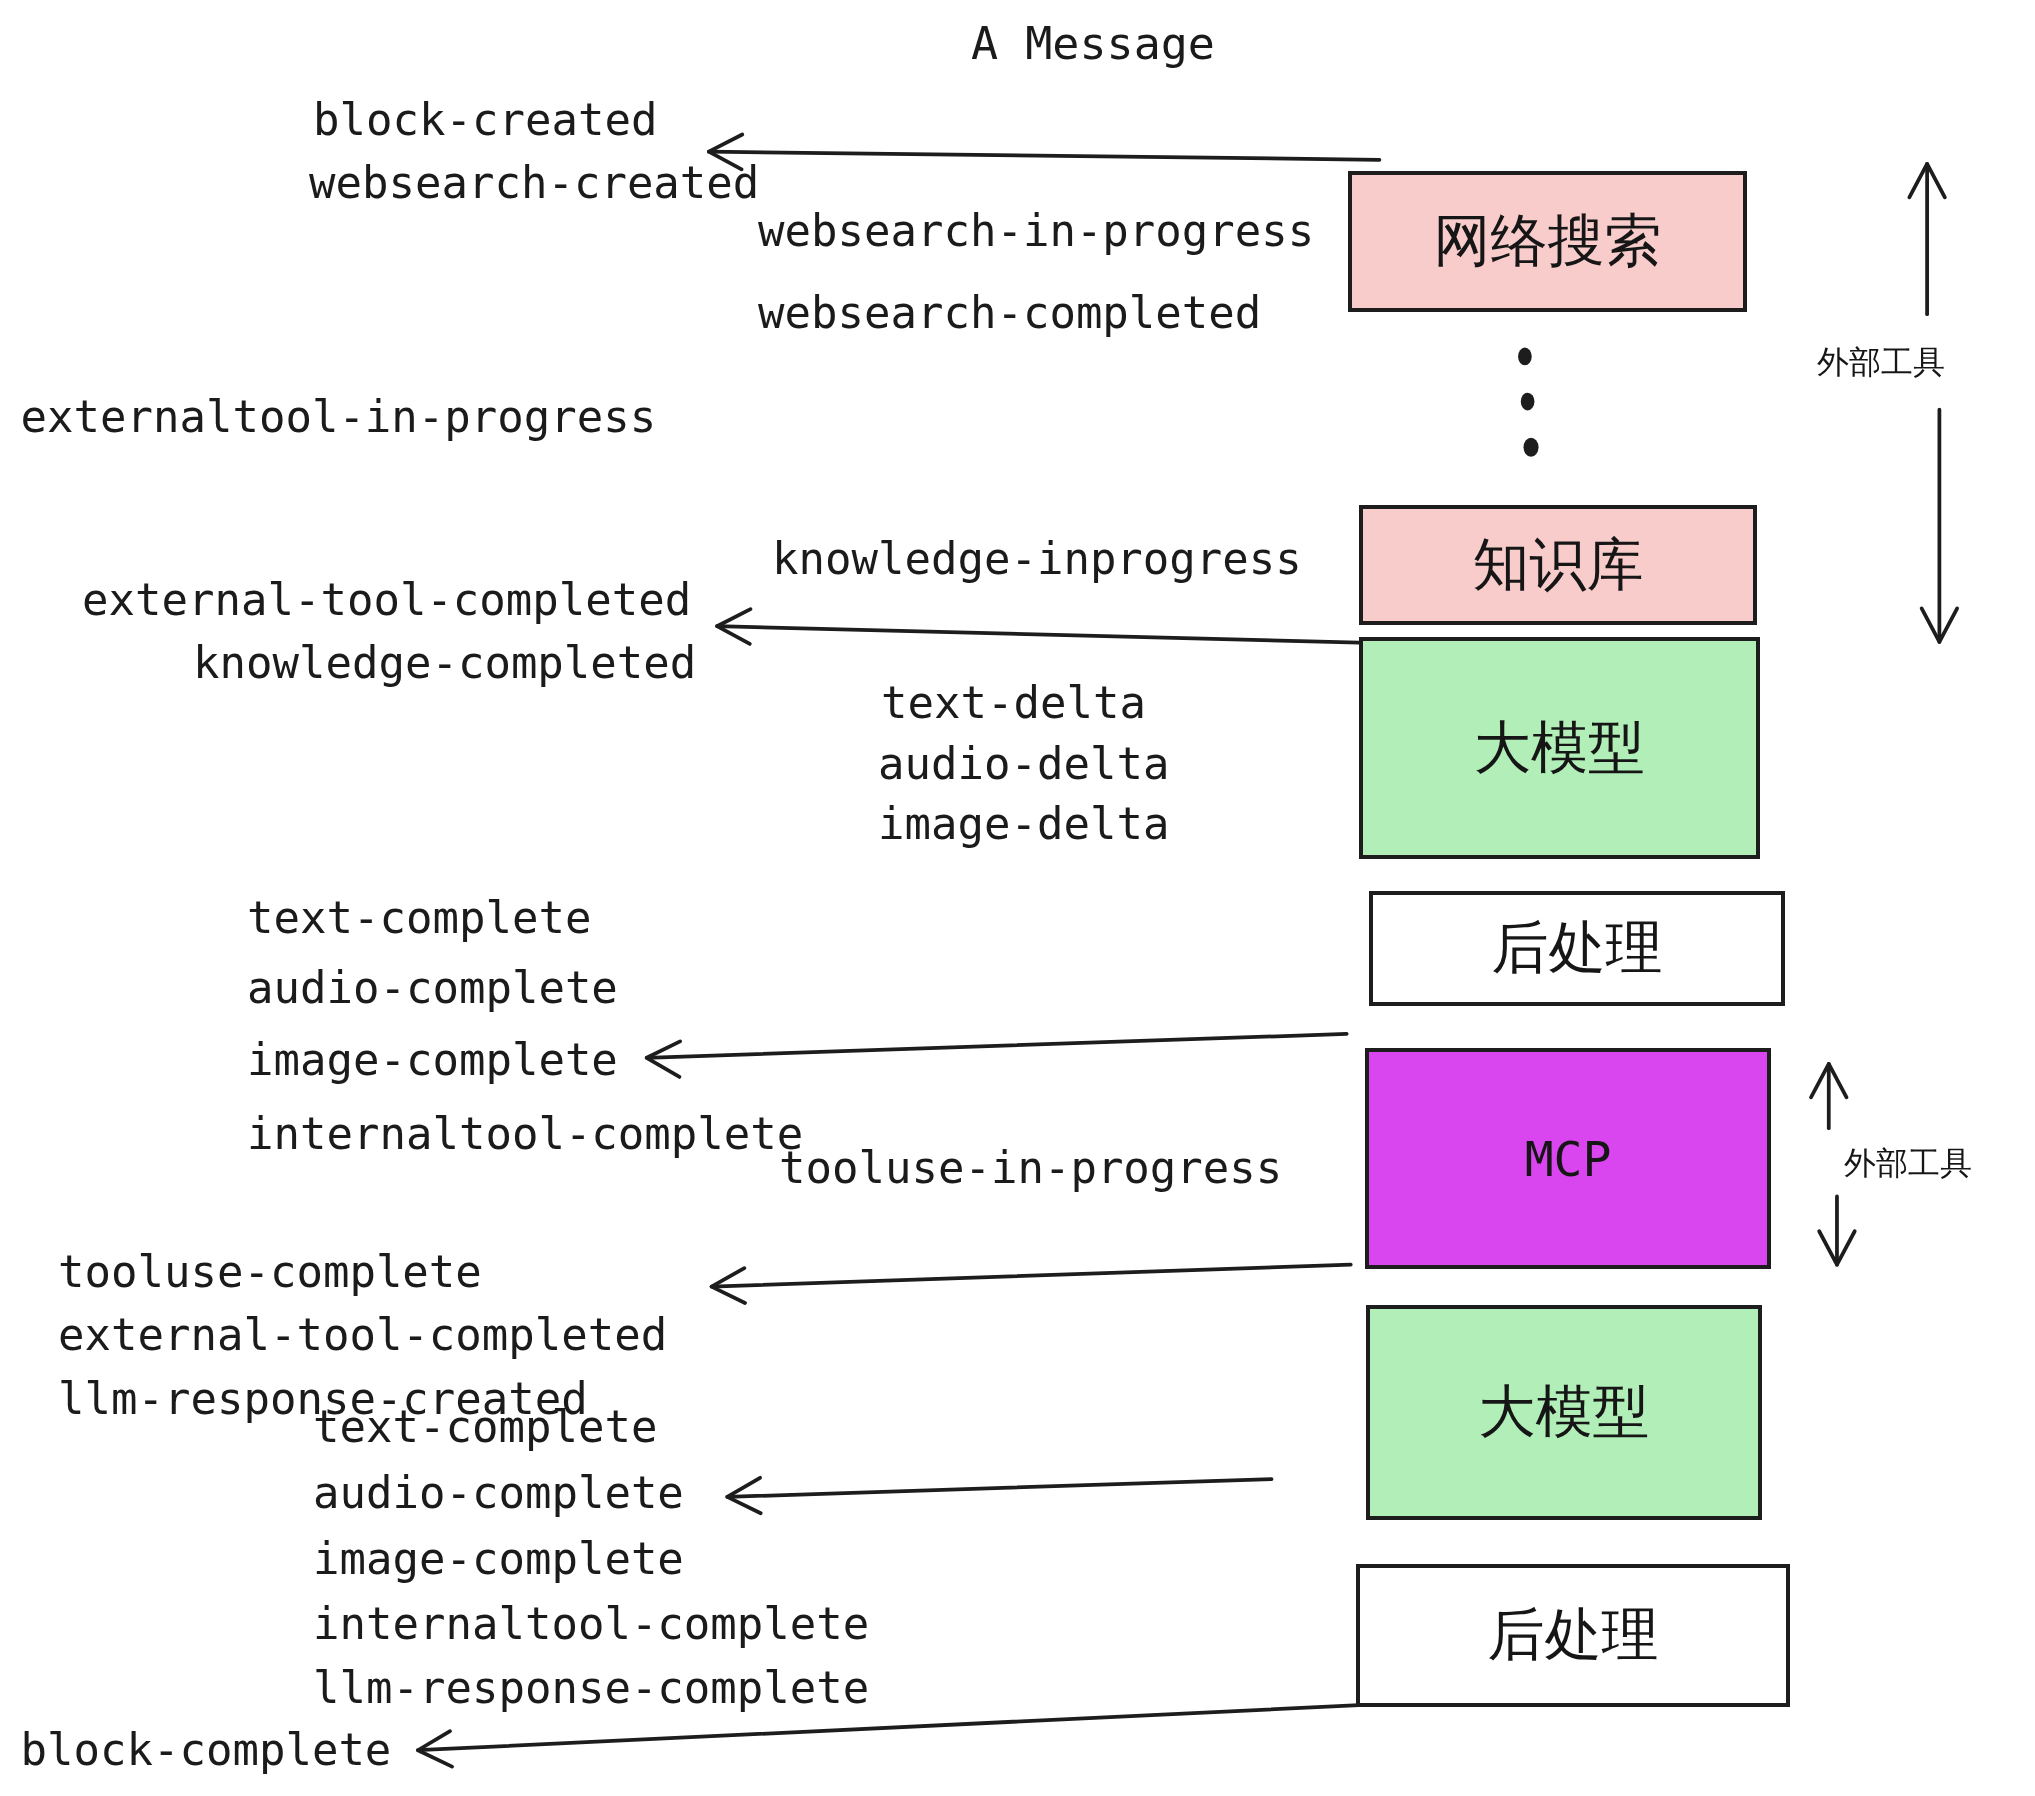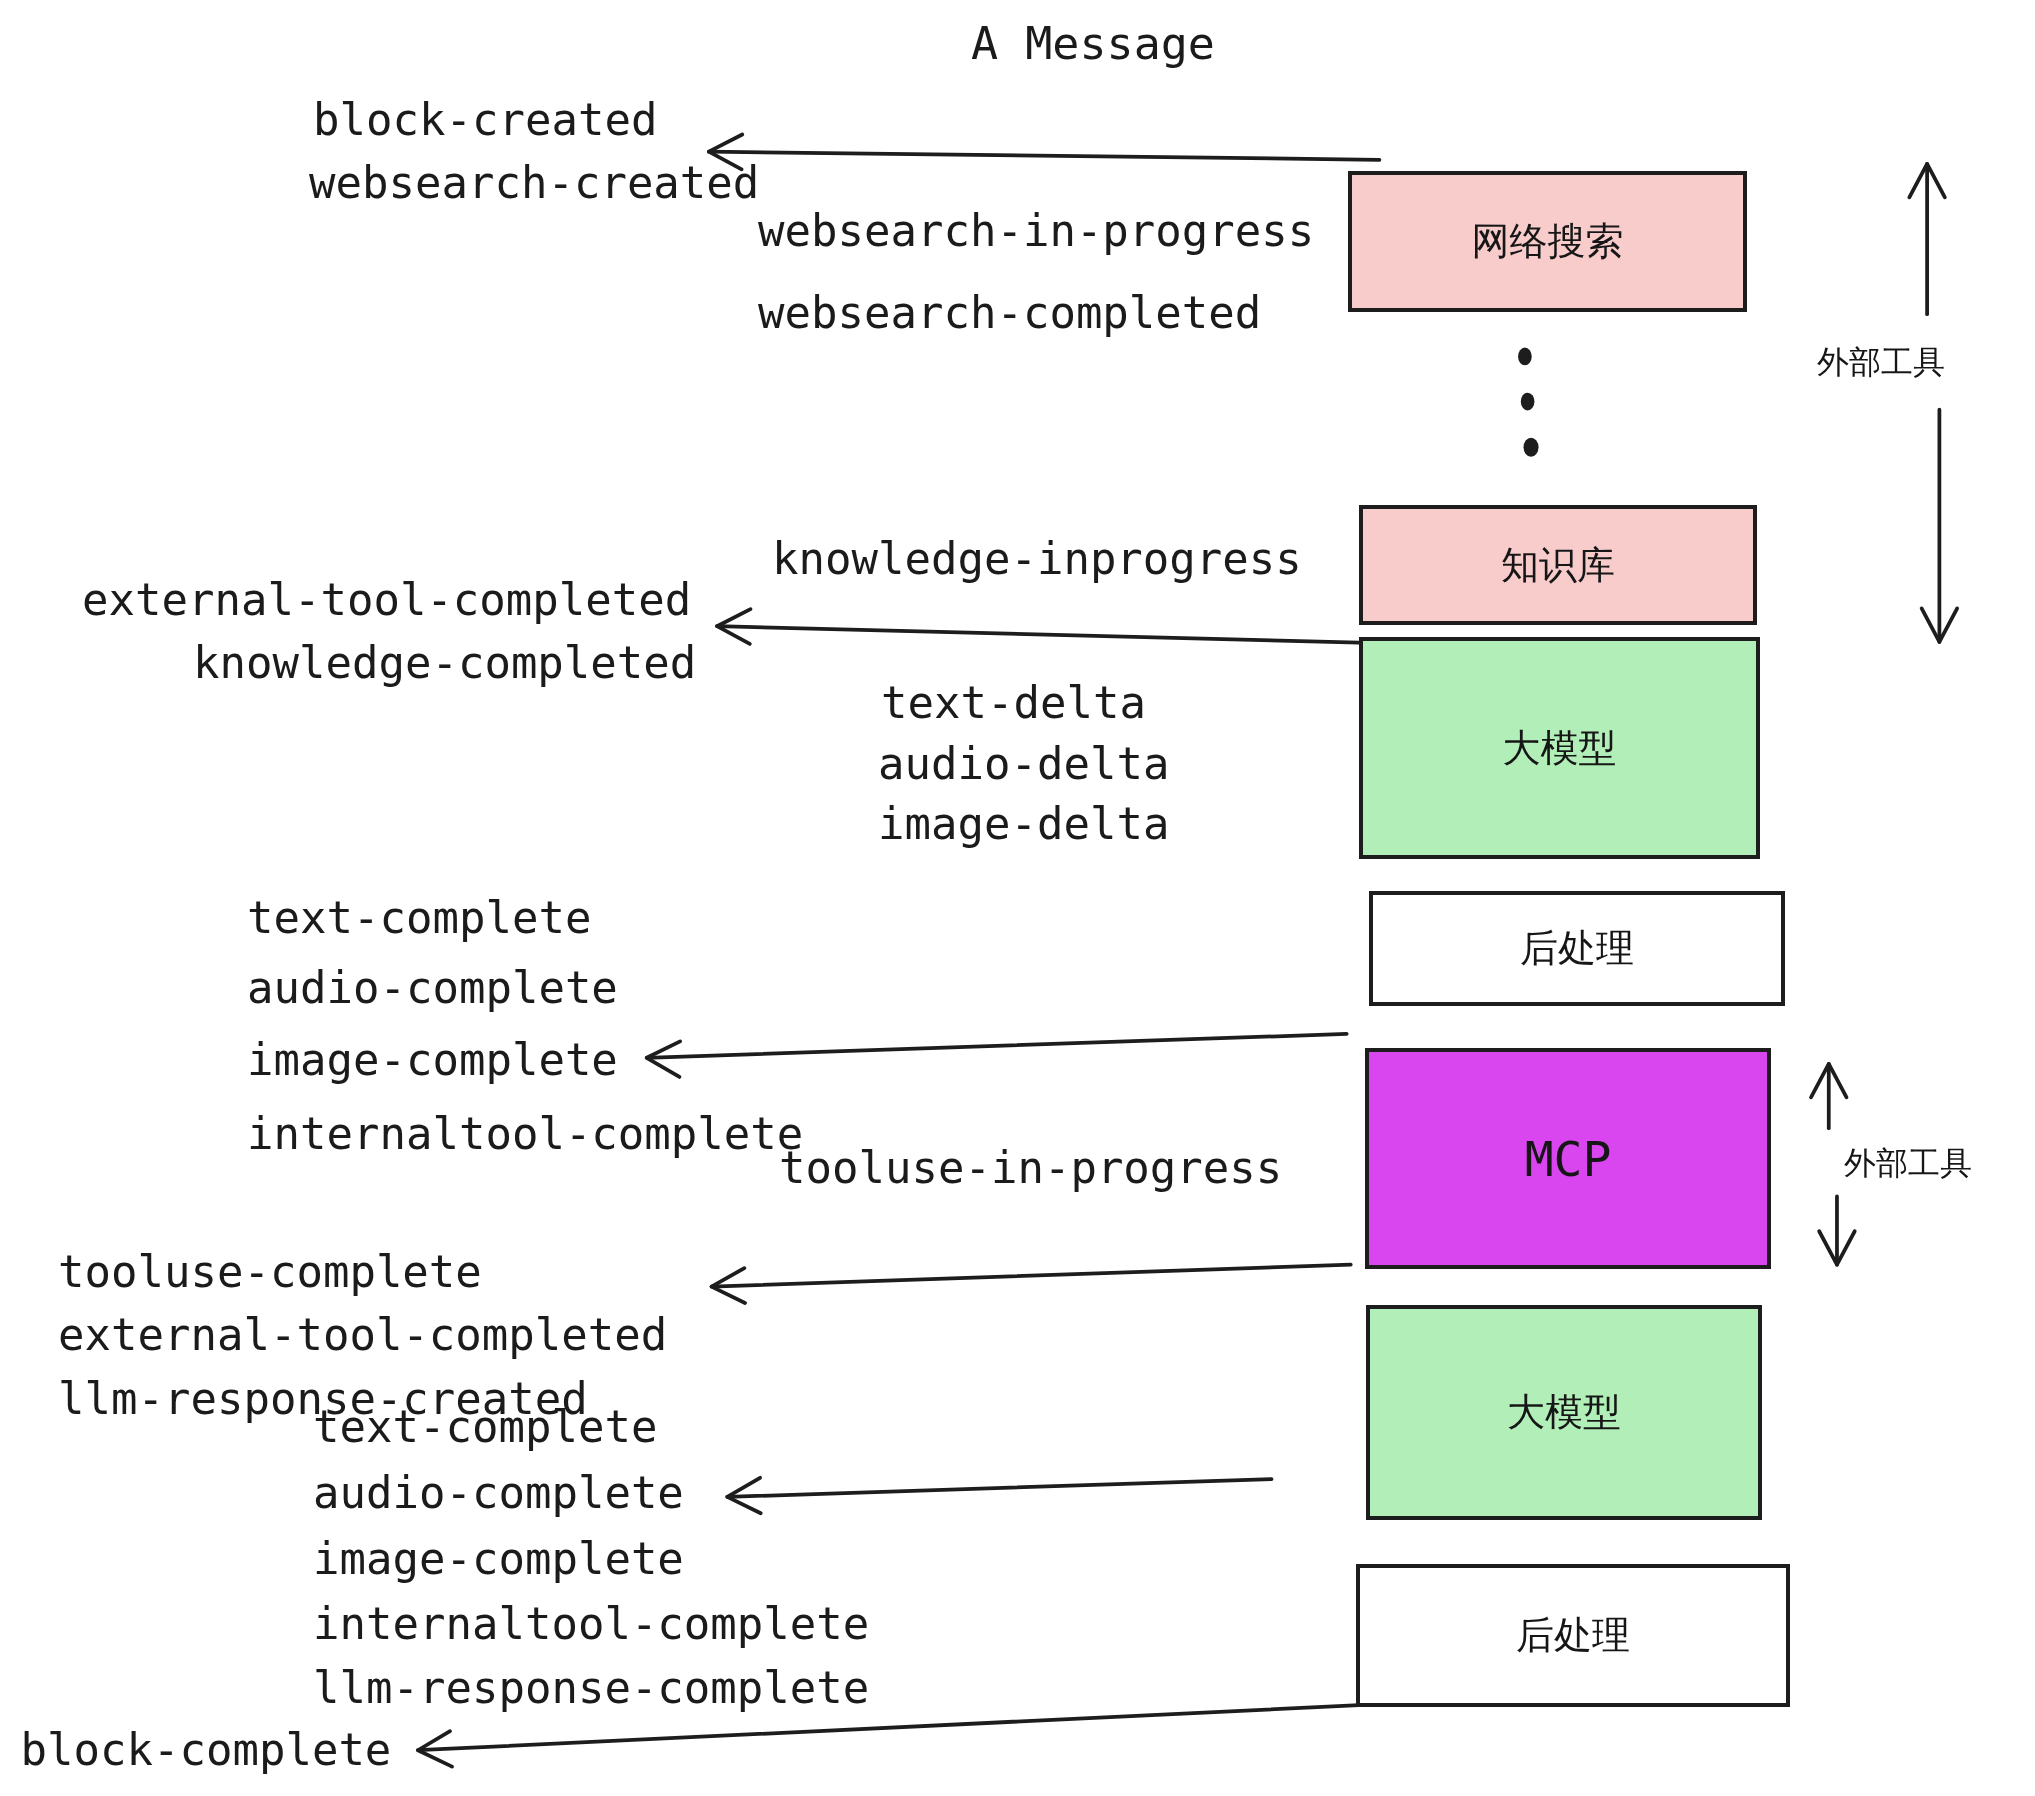--- a/index.html
+++ b/index.html
@@ -32,21 +32,21 @@
     position:absolute;
     box-sizing:border-box;
     border:4.1px solid #1d1d1d;
     display:flex;
     align-items:center;
     justify-content:center;
     background:#ffffff;
   }
   .box .box-label{
     font-family:"DejaVu Sans", sans-serif;
-    font-size:38px;
+    font-size:57px;
     color:#161616;
     white-space:nowrap;
   }
   .box .box-label.mono{
     font-family:"DejaVu Sans Mono", monospace;
     font-size:48px;
   }
   .side-label{
     position:absolute;
     font-family:"DejaVu Sans", sans-serif;
@@ -73,20 +73,21 @@
 <body>
 
 <div id="canvas">
 
   <div class="title" style="left:1093px;top:43px;">A Message</div>
 
   <div class="evt" style="left:313px;top:120px;">block-created</div>
   <div class="evt" style="left:309px;top:183px;">websearch-created</div>
   <div class="evt" style="left:758px;top:231px;">websearch-in-progress</div>
   <div class="evt" style="left:758px;top:313px;">websearch-completed</div>
+  <div class="evt" style="left:20.5px;top:417px;">externaltool-in-progress</div>
   <div class="evt" style="left:772px;top:559px;">knowledge-inprogress</div>
   <div class="evt" style="left:82px;top:600px;">external-tool-completed</div>
   <div class="evt" style="left:193px;top:663px;">knowledge-completed</div>
   <div class="evt" style="left:881px;top:703px;">text-delta</div>
   <div class="evt" style="left:878px;top:764px;">audio-delta</div>
   <div class="evt" style="left:878px;top:824px;">image-delta</div>
   <div class="evt" style="left:247px;top:918px;">text-complete</div>
   <div class="evt" style="left:247px;top:988px;">audio-complete</div>
   <div class="evt" style="left:247px;top:1060px;">image-complete</div>
   <div class="evt" style="left:247px;top:1134px;">internaltool-complete</div>

